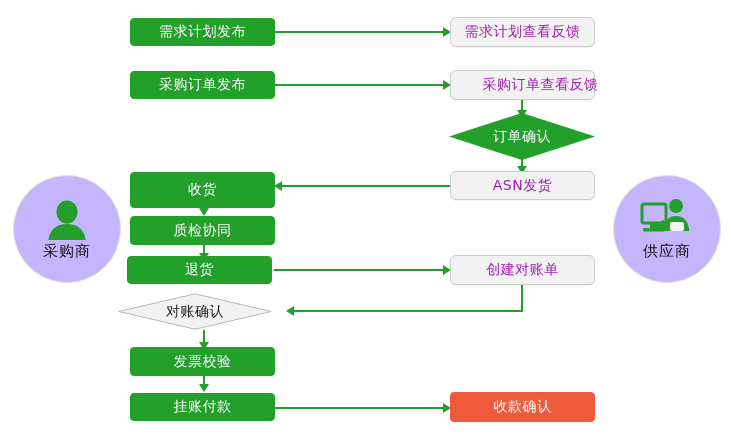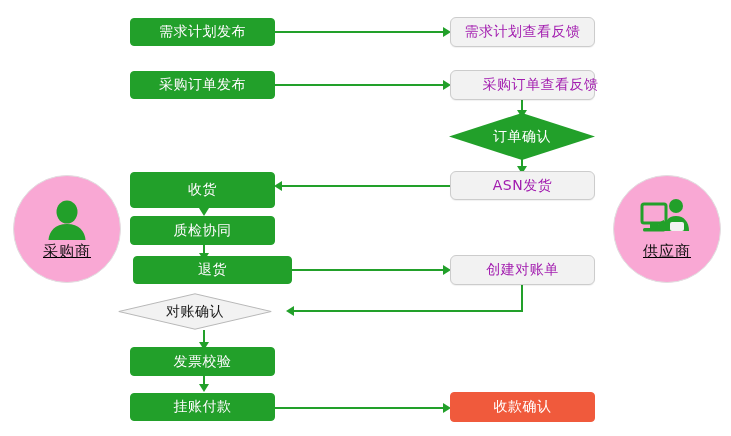--- a/index.html
+++ b/index.html
@@ -103,27 +103,26 @@
     border-right: 5px solid transparent;
     border-top: 8px solid #22A02A;
   }
 
   
   .actor {
     position: absolute;
     width: 106px;
     height: 106px;
     border-radius: 50%;
-    background: #f9a8d4;
+    background: #c4b5fd;
     border: 1px solid #e0e0e0;
     display: flex;
     flex-direction: column;
     align-items: center;
     justify-content: center;
-    text-decoration: underline;
   }
   .actor .glyph {
     width: 54px;
     height: 42px;
     display: flex;
     align-items: flex-end;
     justify-content: center;
   }
   .actor .alabel {
     margin-top: 2px;
@@ -188,21 +187,21 @@
     </svg>
     <div class="dlabel">订单确认</div>
   </div>
 
   <div class="node grey" style="left:450px; top:171px; width:145px; height:29px;">ASN发货</div>
 
   <div class="node green" style="left:130px; top:172px; width:145px; height:36px;">收货</div>
 
   <div class="node green" style="left:130px; top:216px; width:145px; height:29px;">质检协同</div>
 
-  <div class="node green" style="left:133px; top:256px; width:159px; height:28px;">退货</div>
+  <div class="node green" style="left:127px; top:256px; width:145px; height:28px;">退货</div>
 
   <div class="node grey" style="left:450px; top:255px; width:145px; height:30px;">创建对账单</div>
 
   <div class="diamond grey-d" style="left:118px; top:293px; width:154px; height:37px;">
     <svg width="154" height="37" viewBox="0 0 154 37">
       <polygon points="77,0.8 153.2,18.5 77,36.2 0.8,18.5" fill="#F2F2F2" stroke="#B8B8B8" stroke-width="1"></polygon>
     </svg>
     <div class="dlabel">对账确认</div>
   </div>
 

